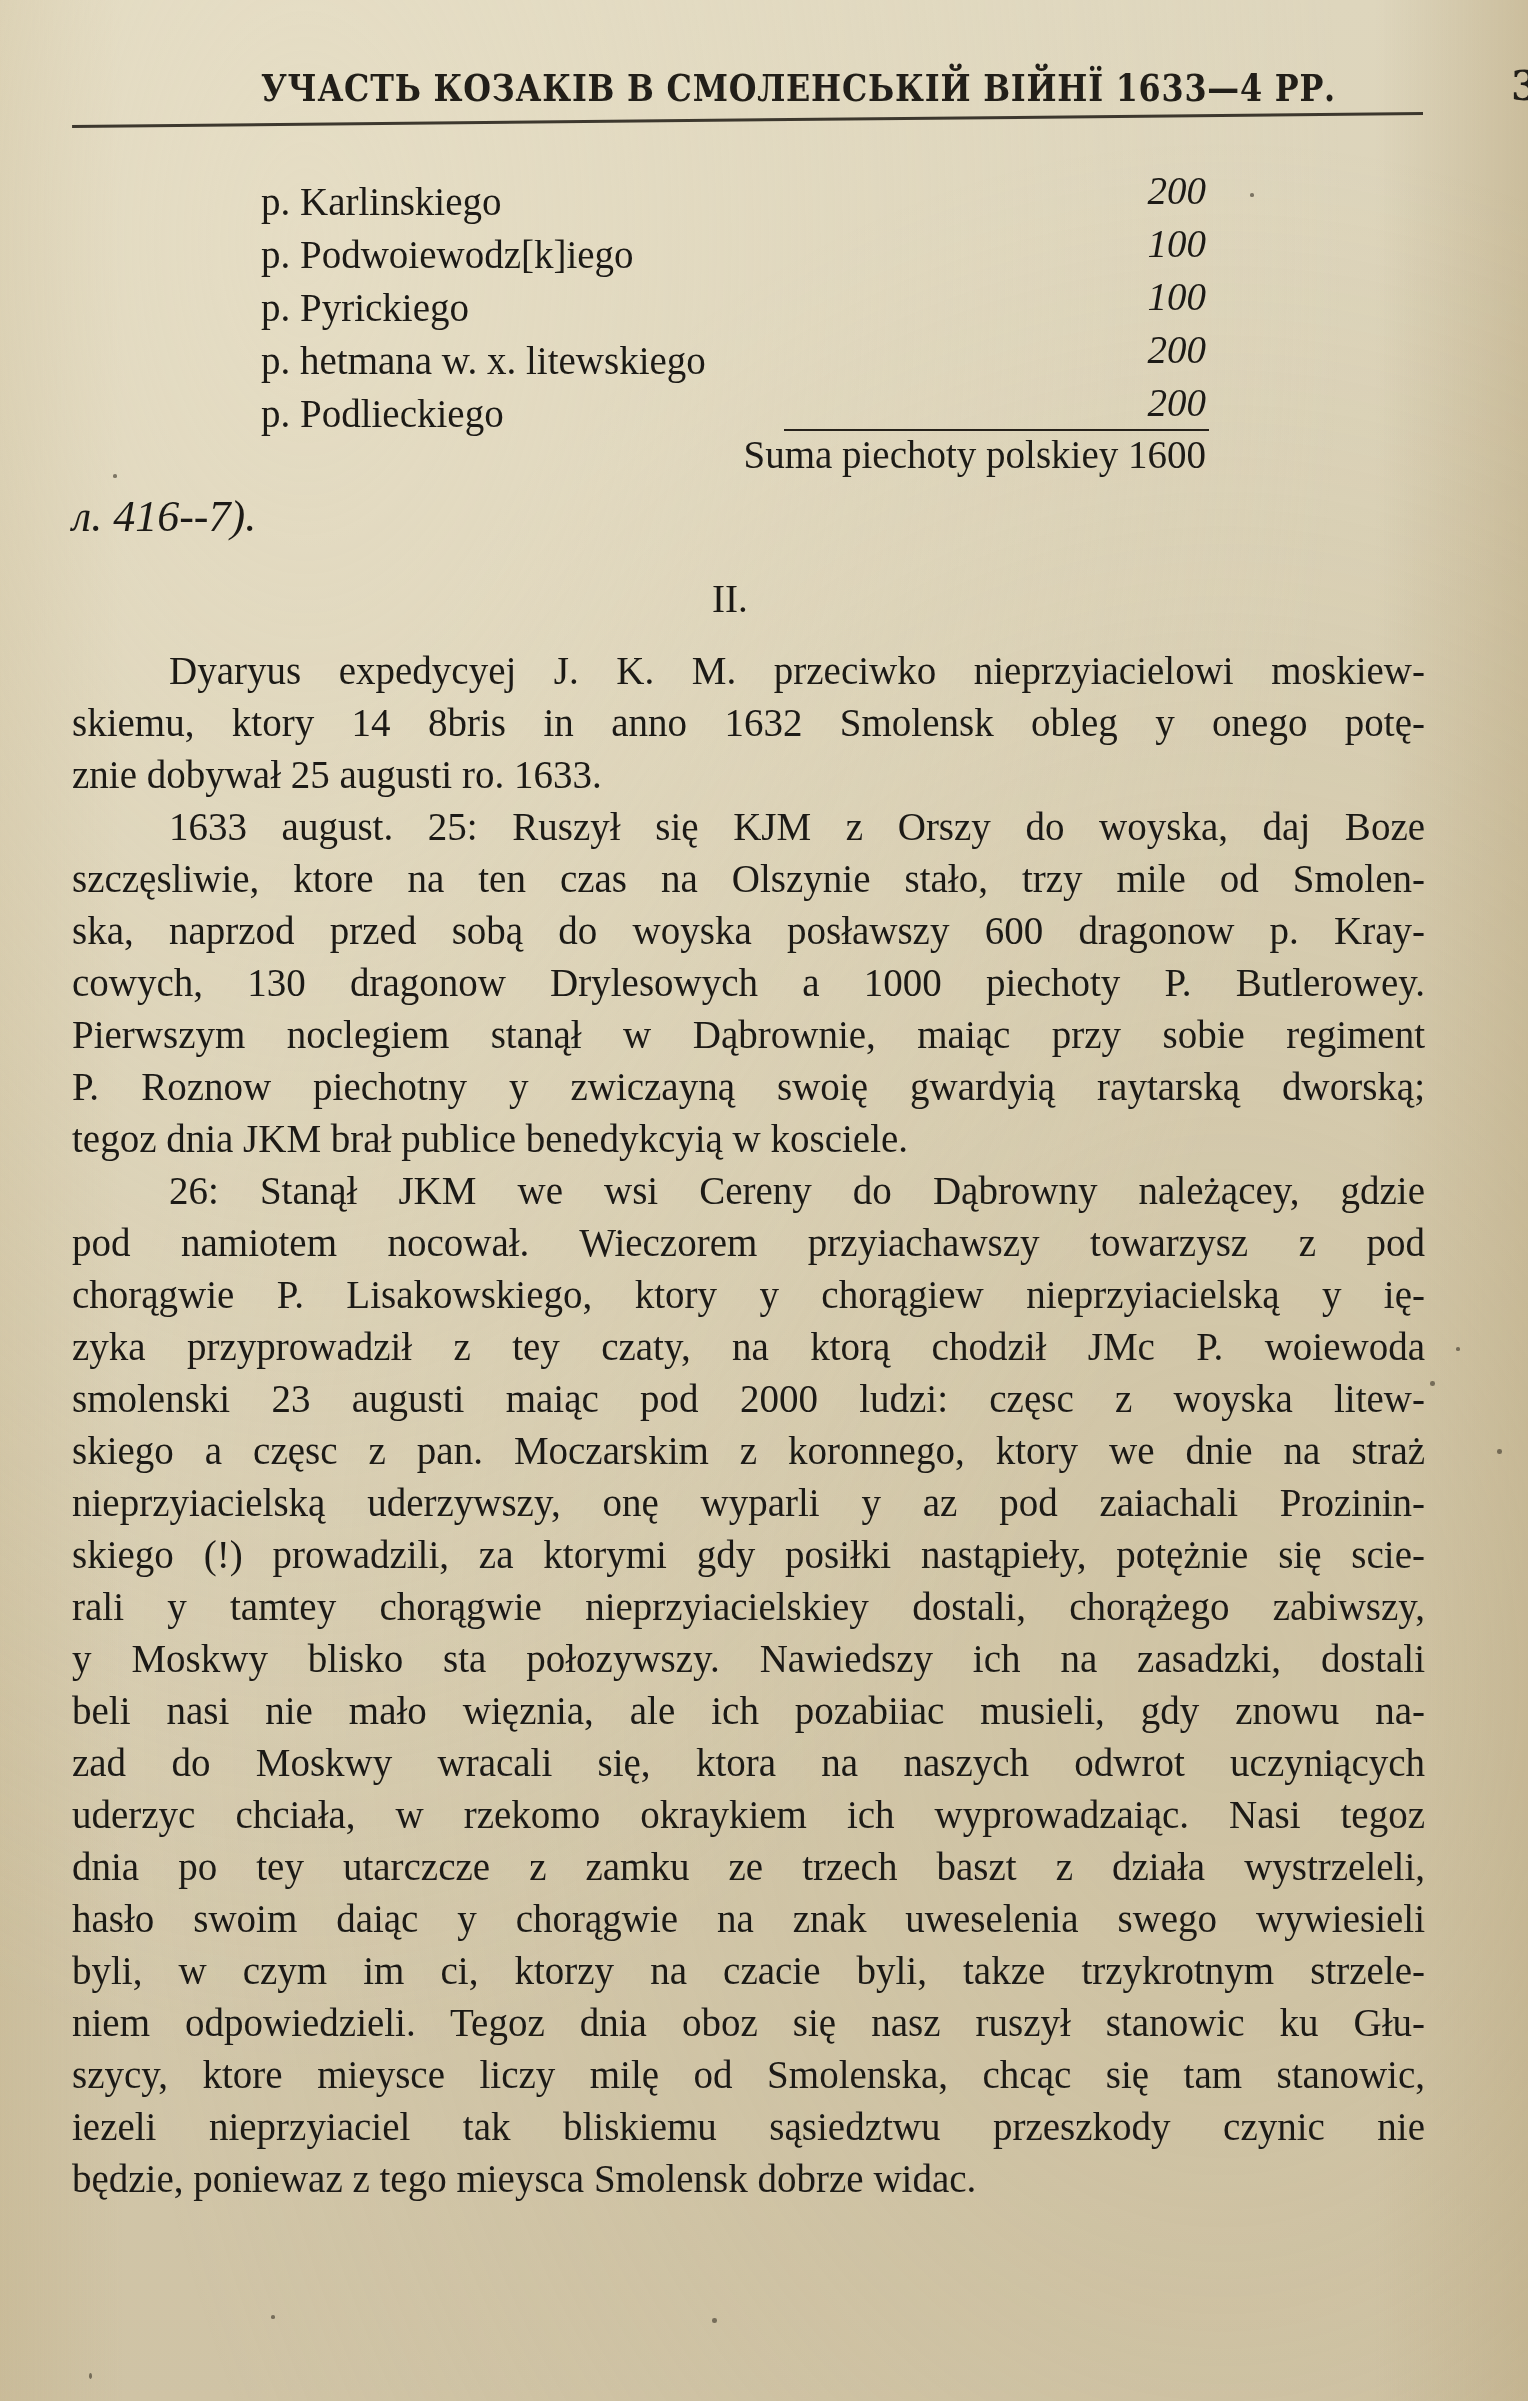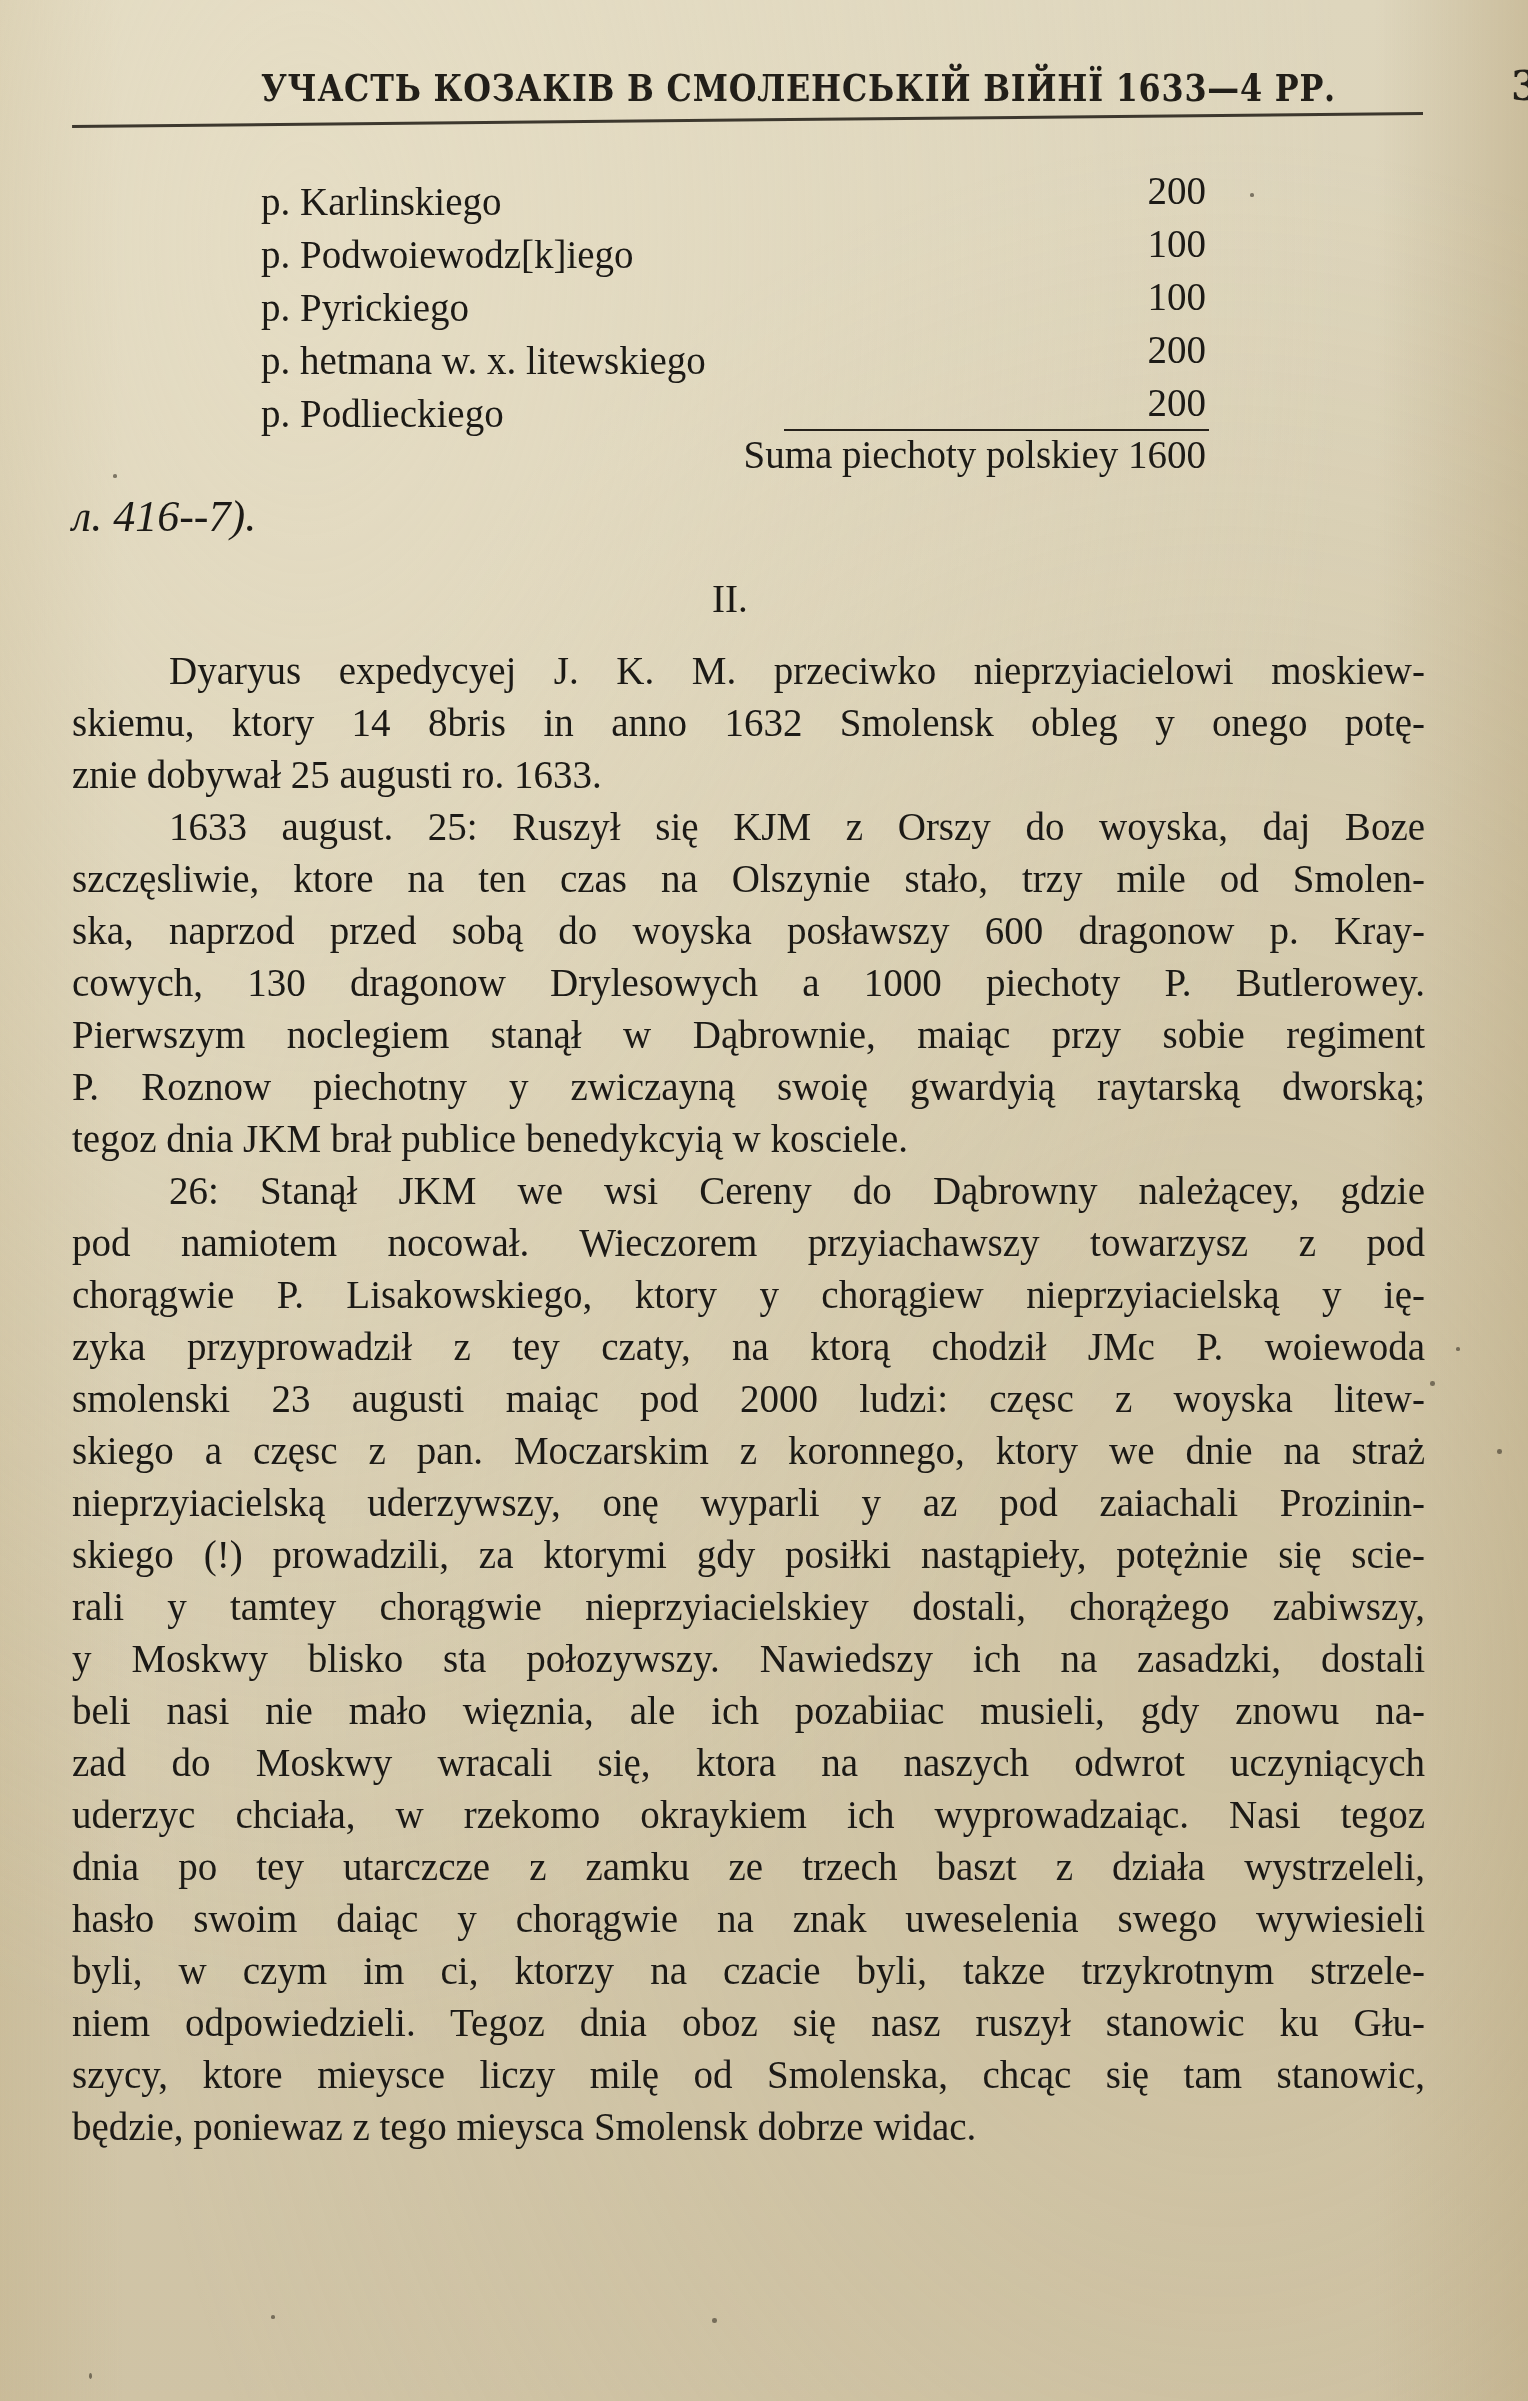--- a/index.html
+++ b/index.html
@@ -37,21 +37,21 @@
     background: #2a261e; transform: rotate(-0.55deg); transform-origin: right center;
     opacity: 0.9;
   }
 
   
   .ledger { position: absolute; left: 261px; top: 148px; width: 945px; }
   .ledger-row {
     position: relative; height: 53px; font-size: 39px; line-height: 53px;
   }
   .ledger-name { position: absolute; left: 0; top: 11px; white-space: nowrap; font-family: Liberation Serif, serif; }
-  .ledger-value { position: absolute; right: 0; top: 0; white-space: nowrap; }
+  .ledger-value { position: absolute; right: 0; top: 0; white-space: nowrap; font-style: italic; }
   .ledger-rule {
     position: absolute; left: 784px; top: 413px; width: 425px; height: 1.8px;
     background: #26221b;
   }
   .ledger-sum {
     position: absolute; right: 0; top: 268px; font-size: 39px; white-space: nowrap;
   }
 
   
   .text-block {
@@ -137,20 +137,21 @@
         <span class="line">rali y tamtey chorągwie nieprzyiacielskiey dostali, chorążego zabiwszy,</span>
         <span class="line">y Moskwy blisko sta połozywszy. Nawiedszy ich na zasadzki, dostali</span>
         <span class="line">beli nasi nie mało więznia, ale ich pozabiiac musieli, gdy znowu na-</span>
         <span class="line">zad do Moskwy wracali się, ktora na naszych odwrot uczyniących</span>
         <span class="line">uderzyc chciała, w rzekomo okraykiem ich wyprowadzaiąc. Nasi tegoz</span>
         <span class="line">dnia po tey utarczcze z zamku ze trzech baszt z działa wystrzeleli,</span>
         <span class="line">hasło swoim daiąc y chorągwie na znak uweselenia swego wywiesieli</span>
         <span class="line">byli, w czym im ci, ktorzy na czacie byli, takze trzykrotnym strzele-</span>
         <span class="line">niem odpowiedzieli. Tegoz dnia oboz się nasz ruszył stanowic ku Głu-</span>
         <span class="line">szycy, ktore mieysce liczy milę od Smolenska, chcąc się tam stanowic,</span>
+        <span class="line">iezeli nieprzyiaciel tak bliskiemu sąsiedztwu przeszkody czynic nie</span>
         <span class="line last">będzie, poniewaz z tego mieysca Smolensk dobrze widac.</span>
       </div>
     </div>
 
   <div class="specks">
     <span style="left:1250px;top:177px;width:3.7px;height:3.7px;"></span>
     <span style="left:113px;top:458px;width:3.7px;height:3.7px;"></span>
     <span style="left:1497px;top:1433px;width:4.6px;height:4.6px;"></span>
     <span style="left:1430px;top:1365px;width:4.6px;height:4.6px;"></span>
     <span style="left:271px;top:2299px;width:3.7px;height:3.7px;"></span>

